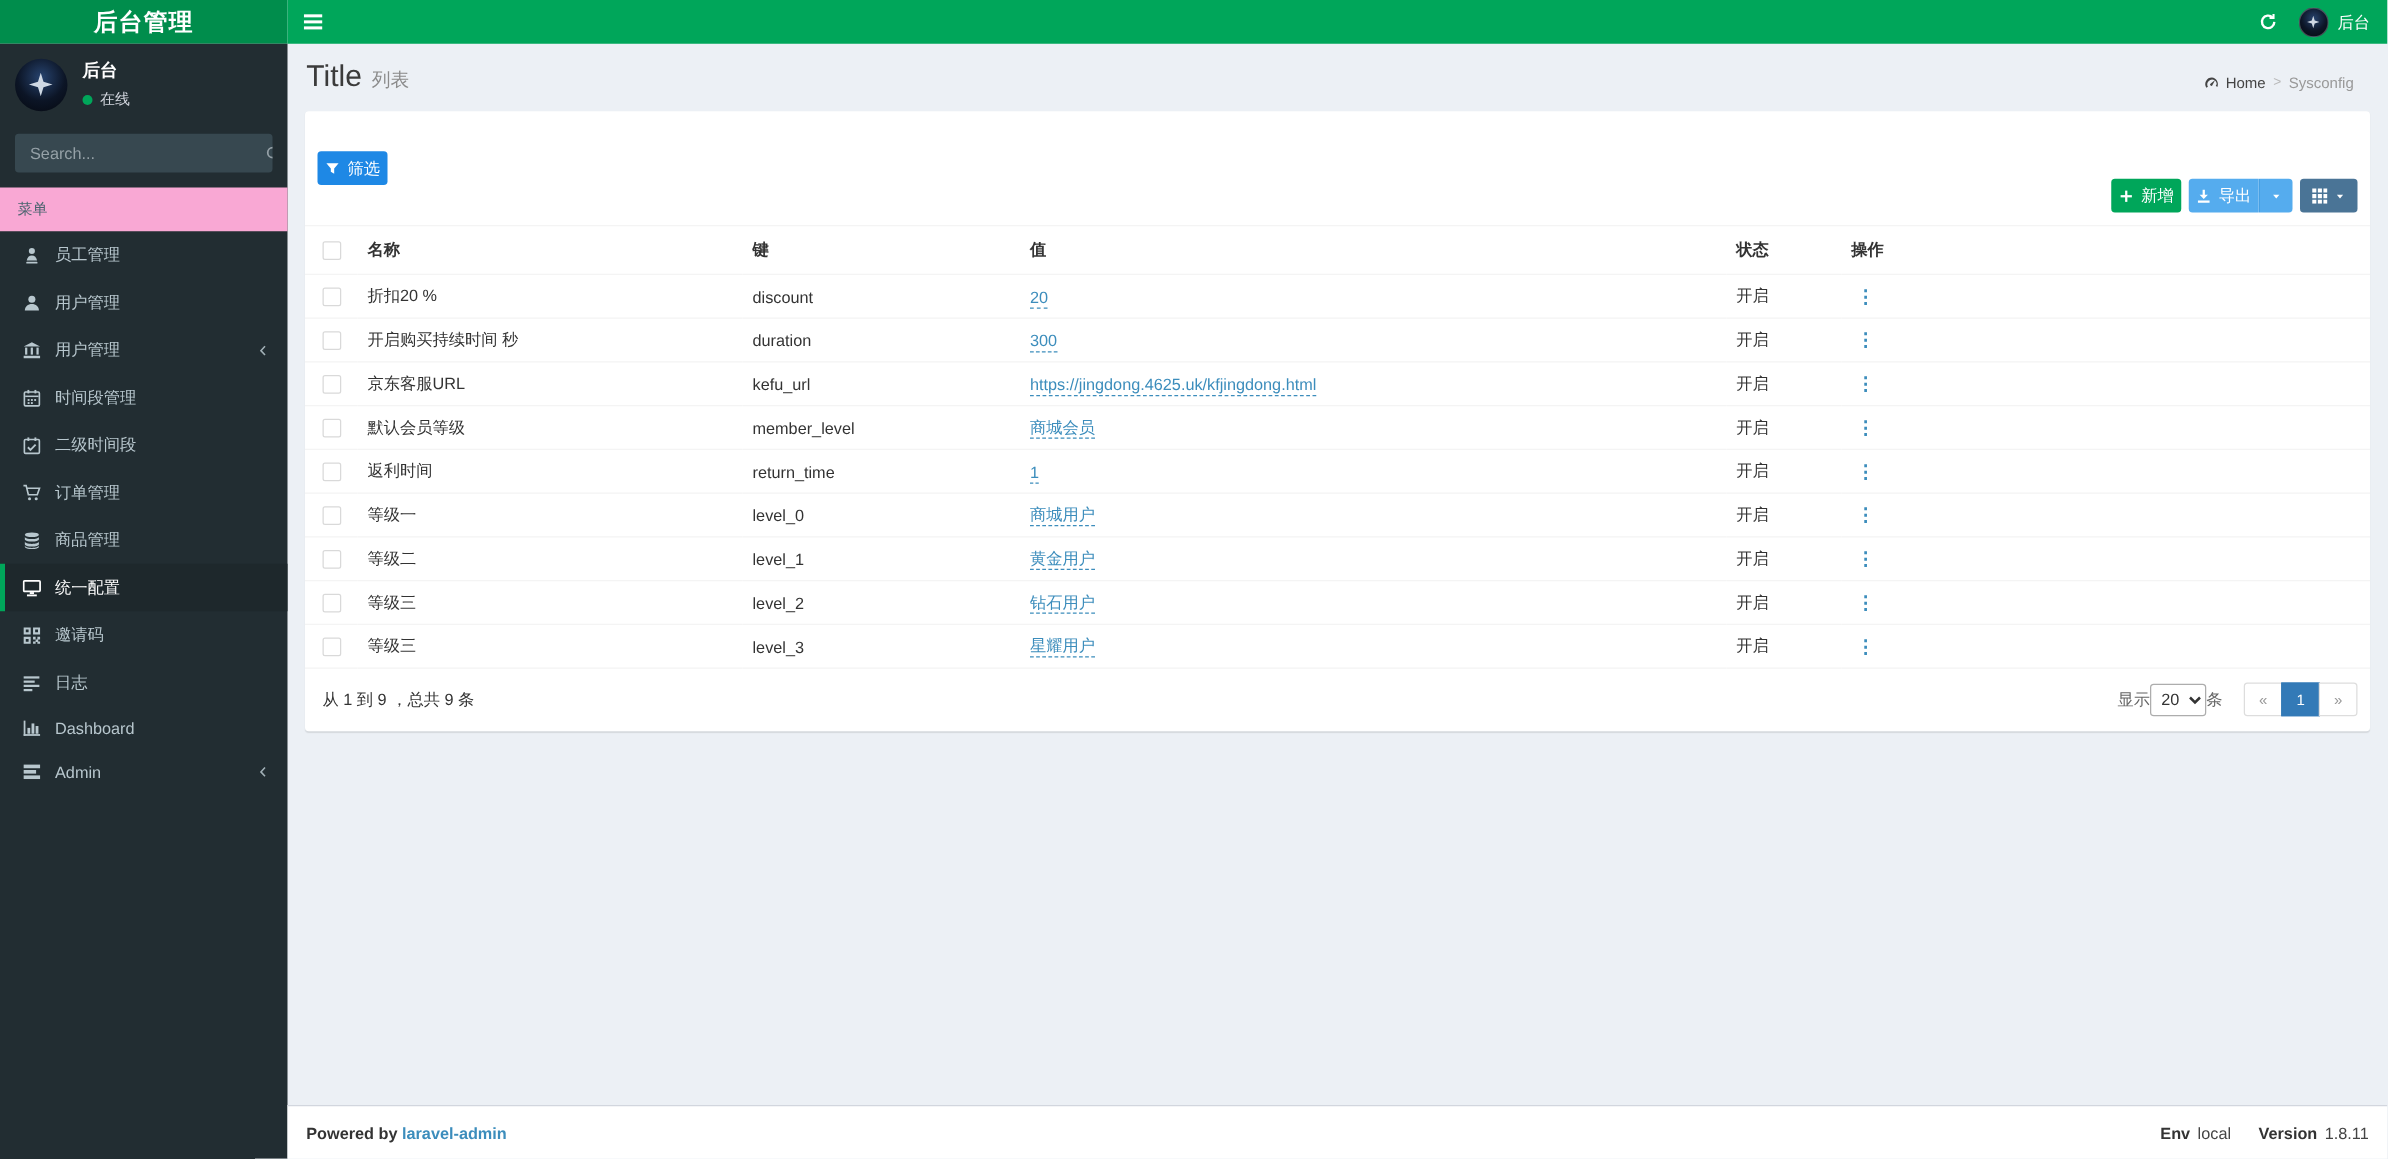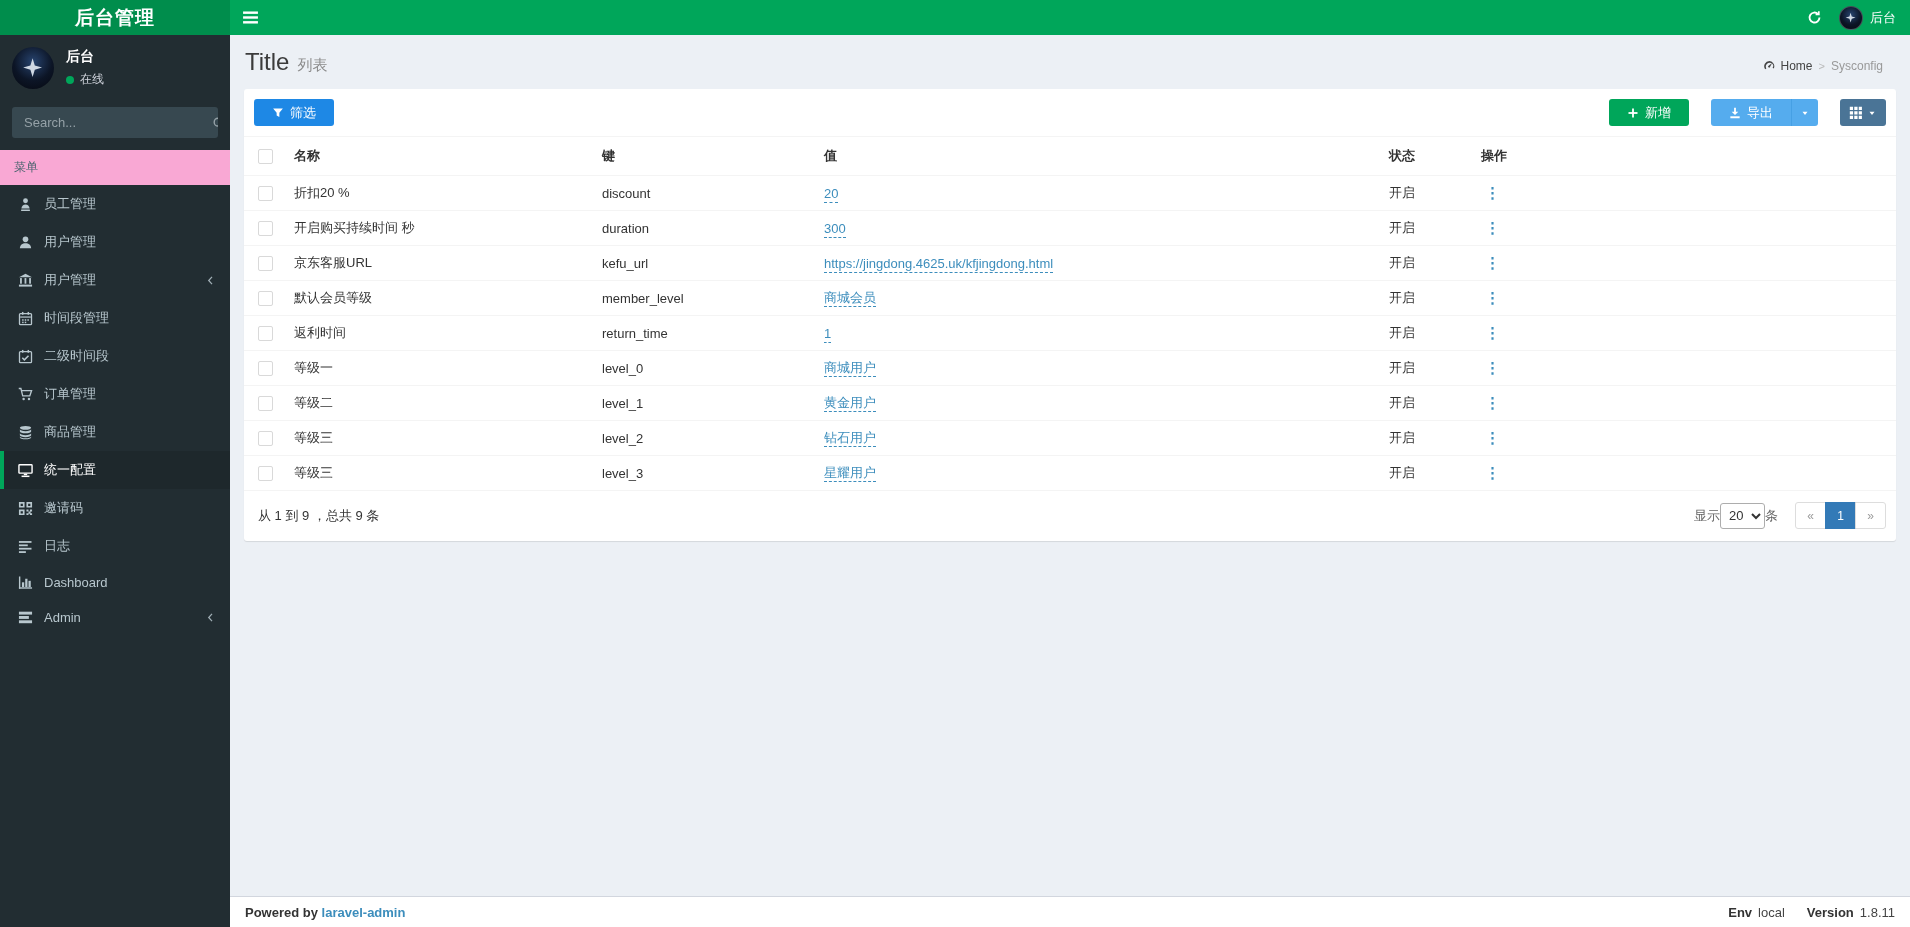--- a/index.html
+++ b/index.html
@@ -43,32 +43,32 @@
   .mi-icon svg { width:15px; height:15px; }
   .mi-chevron { margin-left:auto; width:11px; height:11px; opacity:.85; }
   .mi-chevron svg { width:11px; height:11px; }
 
   
   .content { position:absolute; left:230px; top:35px; right:0; bottom:45px; }
   .content-header { display:flex; align-items:flex-end; justify-content:space-between; padding:13px 27px 11px 15px; }
   .page-title { font-size:24px; color:#3b3b3b; font-weight:normal; }
   .page-subtitle { font-size:15px; color:#8b8b8b; margin-left:8px; }
   .breadcrumb { display:flex; align-items:center; gap:6px; font-size:12px; color:#444; padding-bottom:3px; }
-  .breadcrumb .bc-home { display:flex; align-items:flex-start; gap:5px; color:#444; text-decoration:none; cursor:pointer; }
+  .breadcrumb .bc-home { display:flex; align-items:flex-end; gap:5px; color:#444; text-decoration:none; cursor:pointer; }
   .breadcrumb .bc-home svg { width:13px; height:13px; }
   .bc-sep { color:#b9b9b9; font-size:11px; }
   .bc-current { color:#999; }
 
   .box { background:#fff; border-radius:3px; margin:2px 14px; box-shadow:0 1px 1px rgba(0,0,0,.1); }
   .box-toolbar { display:flex; align-items:center; padding:10px; border-bottom:1px solid #f4f4f4; }
   .btn { display:inline-flex; align-items:center; gap:6px; border:none; border-radius:3px; color:#fff; font-size:13px;
-         padding:5px 18px; height:27px; cursor:pointer; font-family:"Liberation Sans",sans-serif; }
+         padding:5px 6px; height:27px; cursor:pointer; font-family:"Liberation Sans",sans-serif; }
   .btn svg { width:12px; height:12px; }
   .btn-filter { background:#1e88e5; }
-  .toolbar-right { margin-left:auto; display:flex; align-items:center; gap:22px; }
+  .toolbar-right { margin-left:auto; display:flex; align-items:center; gap:6px;margin-top:44px; }
   .btn-create { background:#00a65a; }
   .btn-group { display:inline-flex; }
   .btn-export-main { background:#55acee; border-radius:3px 0 0 3px; }
   .btn-export-caret { background:#55acee; border-left:1px solid #46a0e4; border-radius:0 3px 3px 0; padding:5px 8px; }
   .btn-grid { background:#4a7496; gap:5px; padding:5px 9px; }
   .caret svg { width:10px; height:10px; }
 
   
   table.grid { width:100%; border-collapse:collapse; font-size:13px; }
   table.grid th, table.grid td { text-align:left; padding:8px 8px; border-bottom:1px solid #f4f4f4; }
@@ -87,21 +87,21 @@
   .per-page select { height:26px; border:1px solid #adadad; border-radius:3px; font-size:13px; color:#333; padding:2px 4px;
                      font-family:"Liberation Sans",sans-serif; background:#fff; cursor:pointer; }
   .pager { display:inline-flex; margin-left:8px; }
   .page-btn { min-width:31px; height:27px; display:flex; align-items:center; justify-content:center; border:1px solid #ddd;
               background:#fff; color:#9a9a9a; font-size:12px; margin-left:-1px; cursor:pointer; }
   .page-btn:first-child { border-radius:3px 0 0 3px; margin-left:0; }
   .page-btn:last-child { border-radius:0 3px 3px 0; }
   .page-btn.active { background:#337ab7; border-color:#337ab7; color:#fff; }
 
   
-  .main-footer { position:absolute; left:230px; right:0; bottom:0; height:31px; background:#fff; border-top:1px solid #d2d6de;
+  .main-footer { position:absolute; left:230px; right:0; bottom:0; height:43px; background:#fff; border-top:1px solid #d2d6de;
                  display:flex; align-items:center; justify-content:space-between; padding:0 15px; color:#444; }
   .footer-left b { color:#333; }
   .footer-left a { color:#3c8dbc; text-decoration:none; font-weight:bold; cursor:pointer; }
   .footer-right { display:flex; gap:6px; align-items:center; }
   .footer-right b { color:#333; }
   .fr-gap { width:10px; }
 </style>
 </head>
 <body>
 

